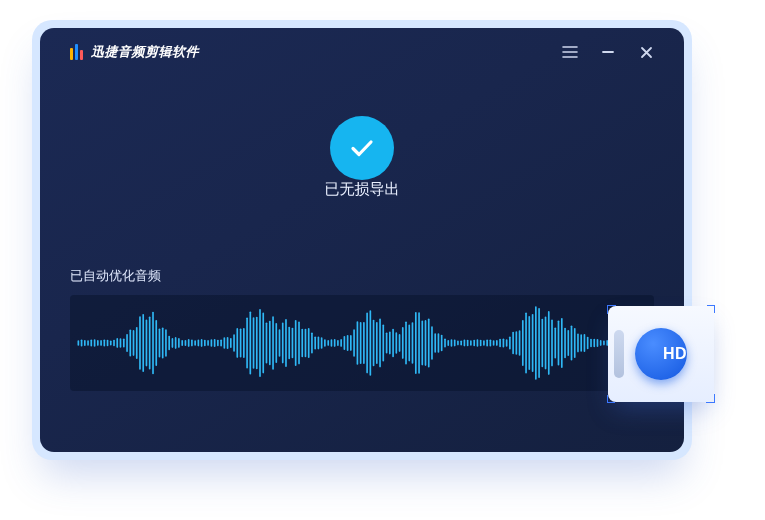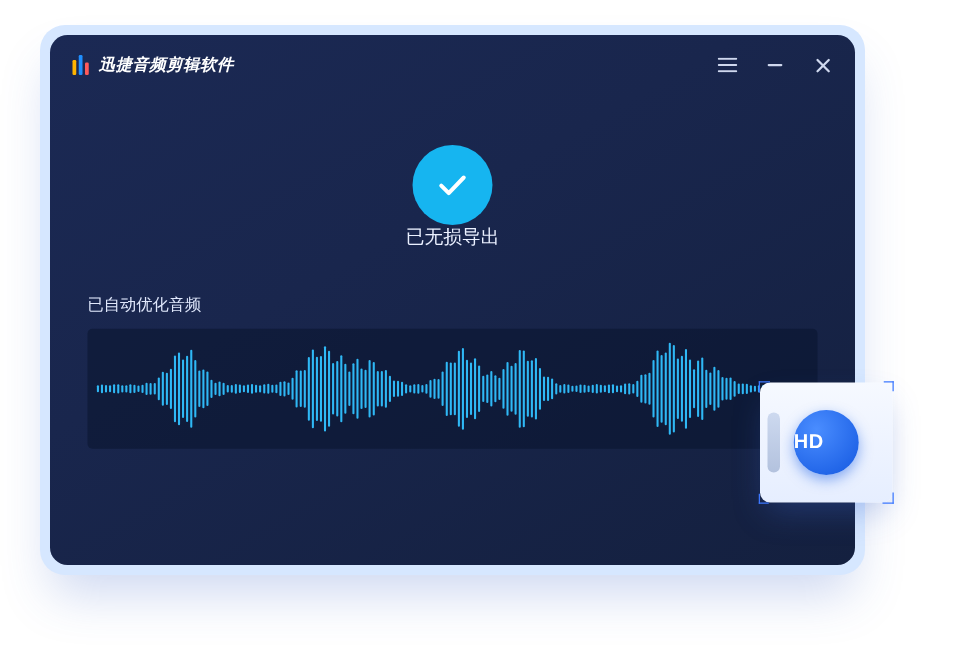--- a/index.html
+++ b/index.html
@@ -30,21 +30,21 @@
     background: linear-gradient(150deg, #1b2954 0%, #19264d 40%, #14203f 100%);
     border-radius: 14px;
     color: #fff;
     display: flex;
     flex-direction: column;
   }
   .titlebar {
     height: 48px;
     display: flex;
     align-items: center;
-    padding: 0 18px;
+    padding: 0 30px;
     justify-content: center;
   }
   .logo {
     display: flex;
     align-items: center;
     gap: 8px;
   }
   .logo-mark {
     display: inline-flex;
     gap: 2px;
@@ -92,20 +92,21 @@
   }
   .section {
     width: 100%;
     padding: 0 30px;
     margin-top: 36px;
   }
   .section-label {
     font-size: 13px;
     color: #dfe7fb;
     margin-bottom: 10px;
+    margin-top: 32px;
   }
   .waveform {
     height: 96px;
     background: rgba(10,20,45,0.55);
     border-radius: 4px;
     display: flex;
     align-items: center;
     justify-content: center;
     overflow: hidden;
   }
@@ -136,21 +137,21 @@
   }
   .hd-corner-tr { right:-1px; top:-1px; border-left:none; border-bottom:none; }
   .hd-corner-bl { left:-1px; bottom:-1px; border-right:none; border-top:none; }
   .hd-circle {
     width: 52px;
     height: 52px;
     border-radius: 50%;
     background: radial-gradient(circle at 35% 30%, #4a8dff 0%, #1e62e6 80%);
     display: flex;
     align-items: center;
-    justify-content: flex-start;
+    justify-content: flex-end;
     color: #fff;
     font-weight: 800;
     font-size: 16px;
     letter-spacing: 0.5px;
     box-shadow: 0 4px 10px rgba(30,98,230,0.5);
   }
   .hd-side-pill {
     position:absolute;
     left: 6px;
     top: 24px;

